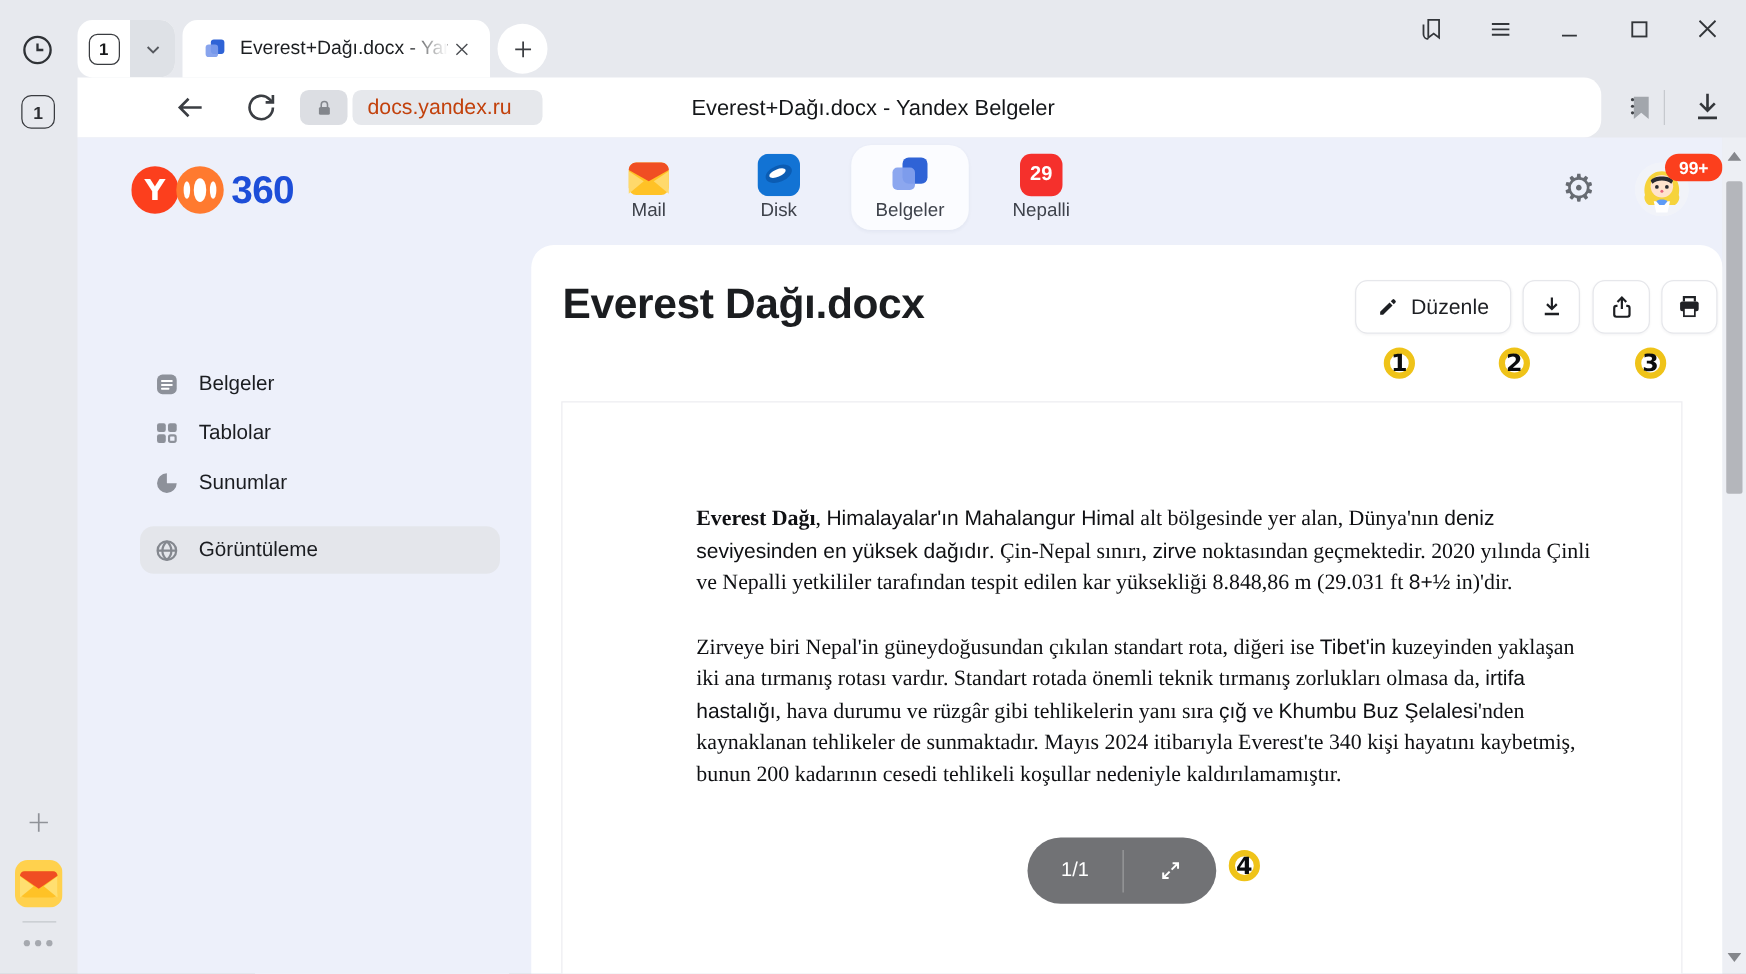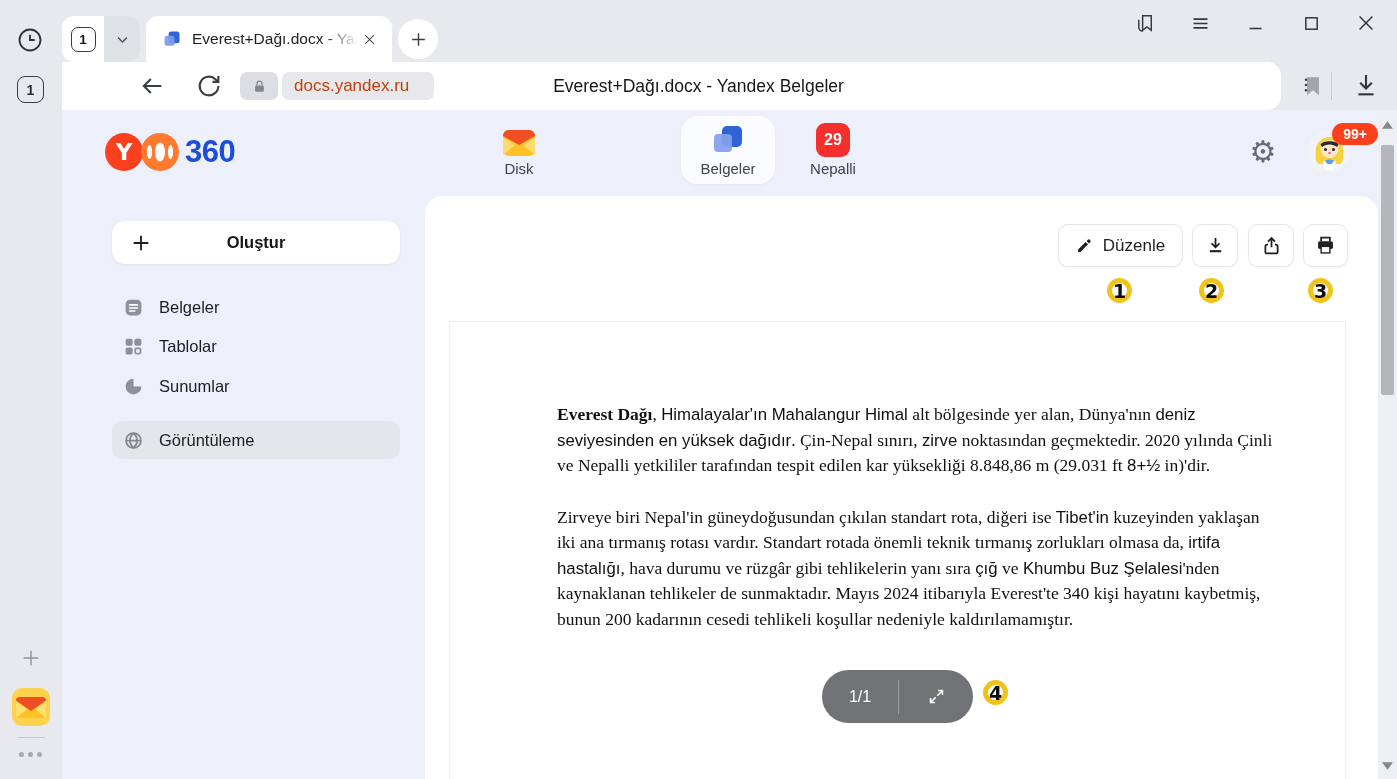--- a/index.html
+++ b/index.html
@@ -61,21 +61,21 @@
   .mainpanel { position:absolute; left:425px; top:196px; width:953px; height:583px; background:#fff; border-radius:18px 18px 0 0; }
   .create-btn { position:absolute; left:112px; top:221px; width:288px; height:43px; background:#fff; border-radius:13px; box-shadow:0 1px 3px rgba(40,50,90,0.08); display:flex; align-items:center; }
   .create-btn .plus { margin-left:18px; color:#1b1d20; }
   .create-btn .lbl { position:absolute; left:0; right:0; text-align:center; font-size:16.5px; font-weight:600; color:#141619; }
   .nav-item { position:absolute; left:112px; width:288px; height:38px; border-radius:11px; display:flex; align-items:center; gap:15px; padding-left:11px; font-size:16.5px; color:#1b1d21; }
   .nav-item.selected { background:#e4e6eb; }
   .nav-item .nic { width:21px; height:21px; color:#8d919a; }
 
   
   .doc-title { position:absolute; left:450px; top:224px; font-size:34px; font-weight:700; letter-spacing:-0.3px; color:#1b1d20; }
-  .btn { position:absolute; top:224px; height:43px; background:#fff; border:1px solid #e6e7eb; border-radius:10px; box-shadow:0 1px 2px rgba(30,35,50,0.05); display:flex; align-items:center; justify-content:center; color:#1d1f23; }
+  .btn { position:absolute; top:224px; height:43px; background:#fff; border:1px solid #e6e7eb; border-radius:10px; box-shadow:0 1px 2px rgba(30,35,50,0.05); display:flex; align-items:center; justify-content:center; color:#1d1f23;margin-left:26px; }
   .edit-btn { left:1058px; width:125px; gap:10px; font-size:17px; }
   .icon-btn { width:46px; }
   .ib-download { left:1192px; }
   .ib-share { left:1248px; }
   .ib-print { left:1303px; width:45px; }
 
   
   .ann { position:absolute; width:25px; height:25px; background:#fff; border:5px solid #efc319; border-radius:50%; display:flex; align-items:center; justify-content:center; font-size:19px; font-weight:800; color:#0c0d0e; font-family:"DejaVu Sans", sans-serif; }
 
   
@@ -245,23 +245,33 @@
 
     <div class="svc" style="left:410px;">
       <div class="ic">
         <svg width="34" height="28" viewBox="0 0 34 28">
             <rect x="1" y="1" width="32" height="26" rx="6" fill="#ffc226"></rect>
             <path d="M1 7c0-3.3 2.7-6 6-6h20c3.3 0 6 2.7 6 6l-16 9z" fill="#f04e23"></path>
             <path d="M1 26l12-10L1 8z" fill="#ffd96b"></path>
             <path d="M33 26l-12-10L33 8z" fill="#ffd96b"></path>
           </svg>
       </div>
+      <div class="lbl">Mail</div>
+    </div>
+
+    <div class="svc" style="left:514px;">
+      <div class="ic">
+        <svg width="34" height="34" viewBox="0 0 34 34">
+            <rect width="34" height="34" rx="9" fill="#1273d4"></rect>
+            <ellipse cx="17" cy="16" rx="11" ry="6.5" transform="rotate(-22 17 16)" fill="#0b5cb3"></ellipse>
+            <ellipse cx="16" cy="15.5" rx="7" ry="3" transform="rotate(-22 16 15.5)" fill="#fff"></ellipse>
+          </svg>
+      </div>
       <div class="lbl">Disk</div>
     </div>
-
 
     <div class="svc selected" style="left:619px;">
       <div class="ic">
         <svg width="34" height="34" viewBox="0 0 34 34">
             <rect x="11" y="3" width="20" height="21" rx="5" fill="#2f63d6"></rect>
             <rect x="3" y="11" width="18" height="18" rx="4" fill="#83a0ee" opacity="0.93"></rect>
           </svg>
       </div>
       <div class="lbl">Belgeler</div>
     </div>
@@ -287,26 +297,20 @@
         <circle cx="21.5" cy="23" r="1.2" fill="#e8647c"></circle>
         <path d="M15 31h13l-2 9h-9z" fill="#fff"></path>
         <path d="M17 31c1.5-2 7.5-2 9 0l-2.5 3h-4z" fill="#5d9bf7"></path>
       </svg>
     </div>
     <div class="avatar-badge">99+</div>
   </div>
 
   <div class="mainpanel"></div>
 
-  <div class="create-btn">
-    <svg class="plus" width="22" height="22" viewBox="0 0 24 24" fill="none" stroke="currentColor" stroke-width="2">
-        <path d="M12 4v16M4 12h16"></path>
-      </svg>
-    <span class="lbl">Oluştur</span>
-  </div>
 
   <div class="nav-item" style="top:288px;">
     <svg class="nic" viewBox="0 0 24 24">
         <rect x="3" y="3" width="18" height="18" rx="5" fill="#8d919a"></rect>
         <path d="M7.5 9h9M7.5 12.5h9M7.5 16h6" stroke="#fff" stroke-width="1.8" stroke-linecap="round"></path>
       </svg>
     <span>Belgeler</span>
   </div>
   <div class="nav-item" style="top:327px;">
     <svg class="nic" viewBox="0 0 24 24">
@@ -324,20 +328,21 @@
     <span>Sunumlar</span>
   </div>
   <div class="nav-item selected" style="top:421px;">
     <svg class="nic" viewBox="0 0 24 24" fill="none" stroke="#84888f" stroke-width="2">
         <circle cx="12" cy="12" r="8.5"></circle>
         <path d="M3.5 12h17M12 3.5c-5.5 5-5.5 12 0 17M12 3.5c5.5 5 5.5 12 0 17"></path>
       </svg>
     <span>Görüntüleme</span>
   </div>
 
+  <h1 class="doc-title">Everest Dağı.docx</h1>
 
   <div class="btn edit-btn">
     <svg width="17" height="17" viewBox="0 0 24 24" fill="currentColor">
         <path d="M3 17.6V21h3.4L17 10.4 13.6 7 3 17.6zM15 5.6L18.4 9l1.9-1.9a1.4 1.4 0 0 0 0-2L19 3.7a1.4 1.4 0 0 0-2 0L15 5.6z"></path>
       </svg>
     <span>Düzenle</span>
   </div>
   <div class="btn icon-btn ib-download">
     <svg width="21" height="21" viewBox="0 0 24 24" fill="none" stroke="currentColor" stroke-width="2">
         <path d="M12 3.5v10.5M7.5 9.5l4.5 4.5 4.5-4.5"></path>

